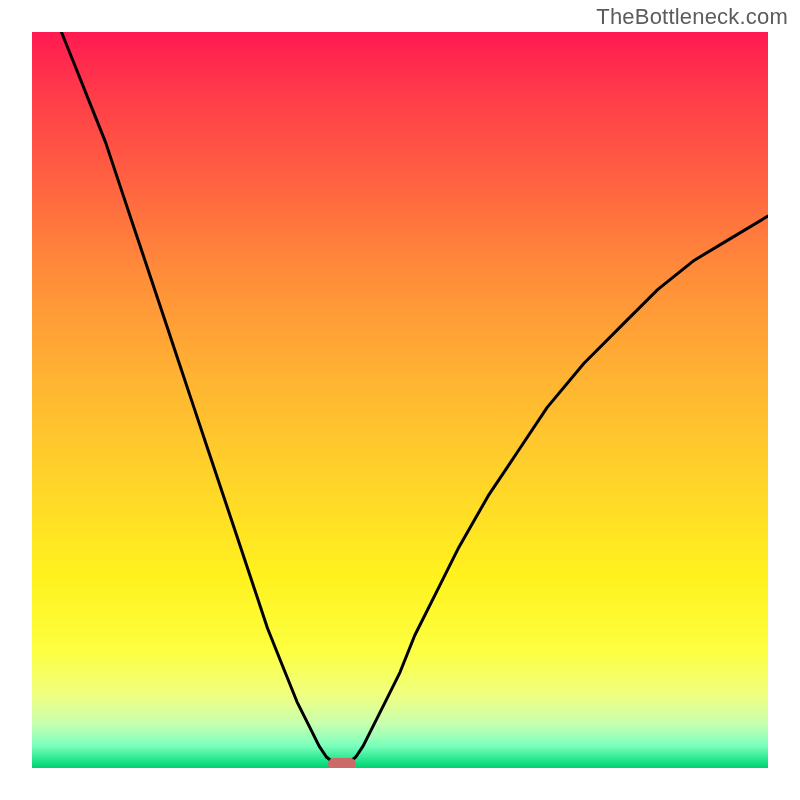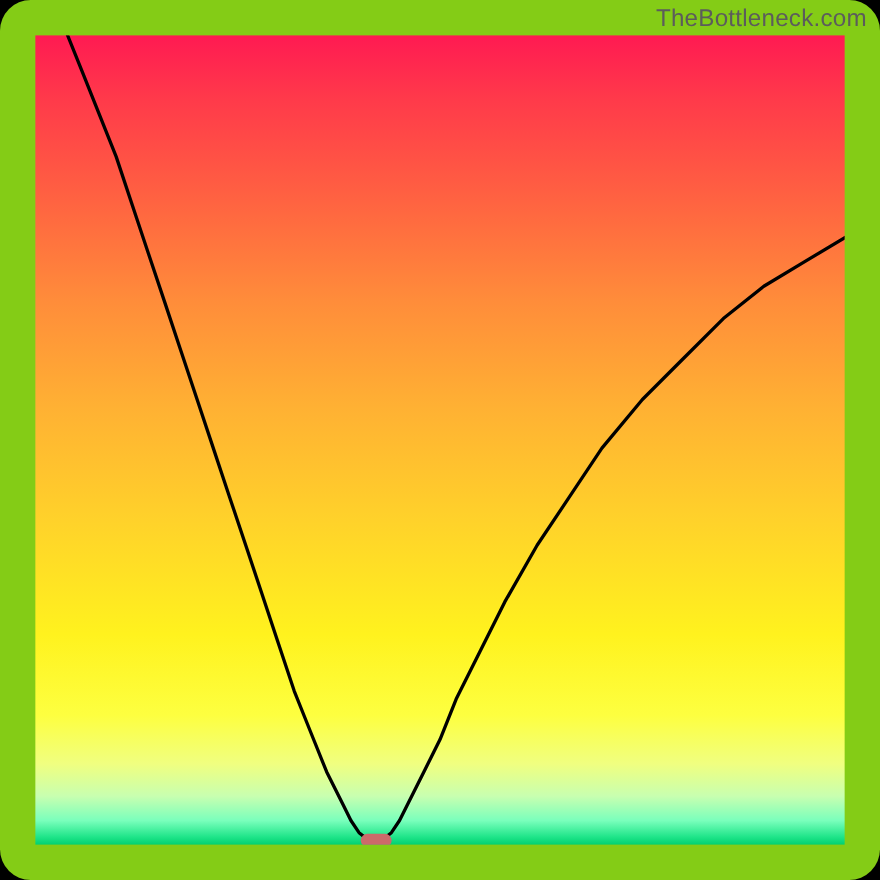--- a/index.html
+++ b/index.html
@@ -9,22 +9,21 @@
     height: 800px;
     background: #000;
     overflow: hidden;
     font-family: Arial, Helvetica, sans-serif;
   }
   .frame {
     position: absolute;
     top: 0; left: 0;
     width: 800px;
     height: 800px;
-    background: #84cc16;
-    border-radius: 28px;
+    background: #ffffff;
   }
   .plot-area {
     position: absolute;
     top: 32px;
     left: 32px;
     width: 736px;
     height: 736px;
     overflow: hidden;
   }
   .gradient-bg {

